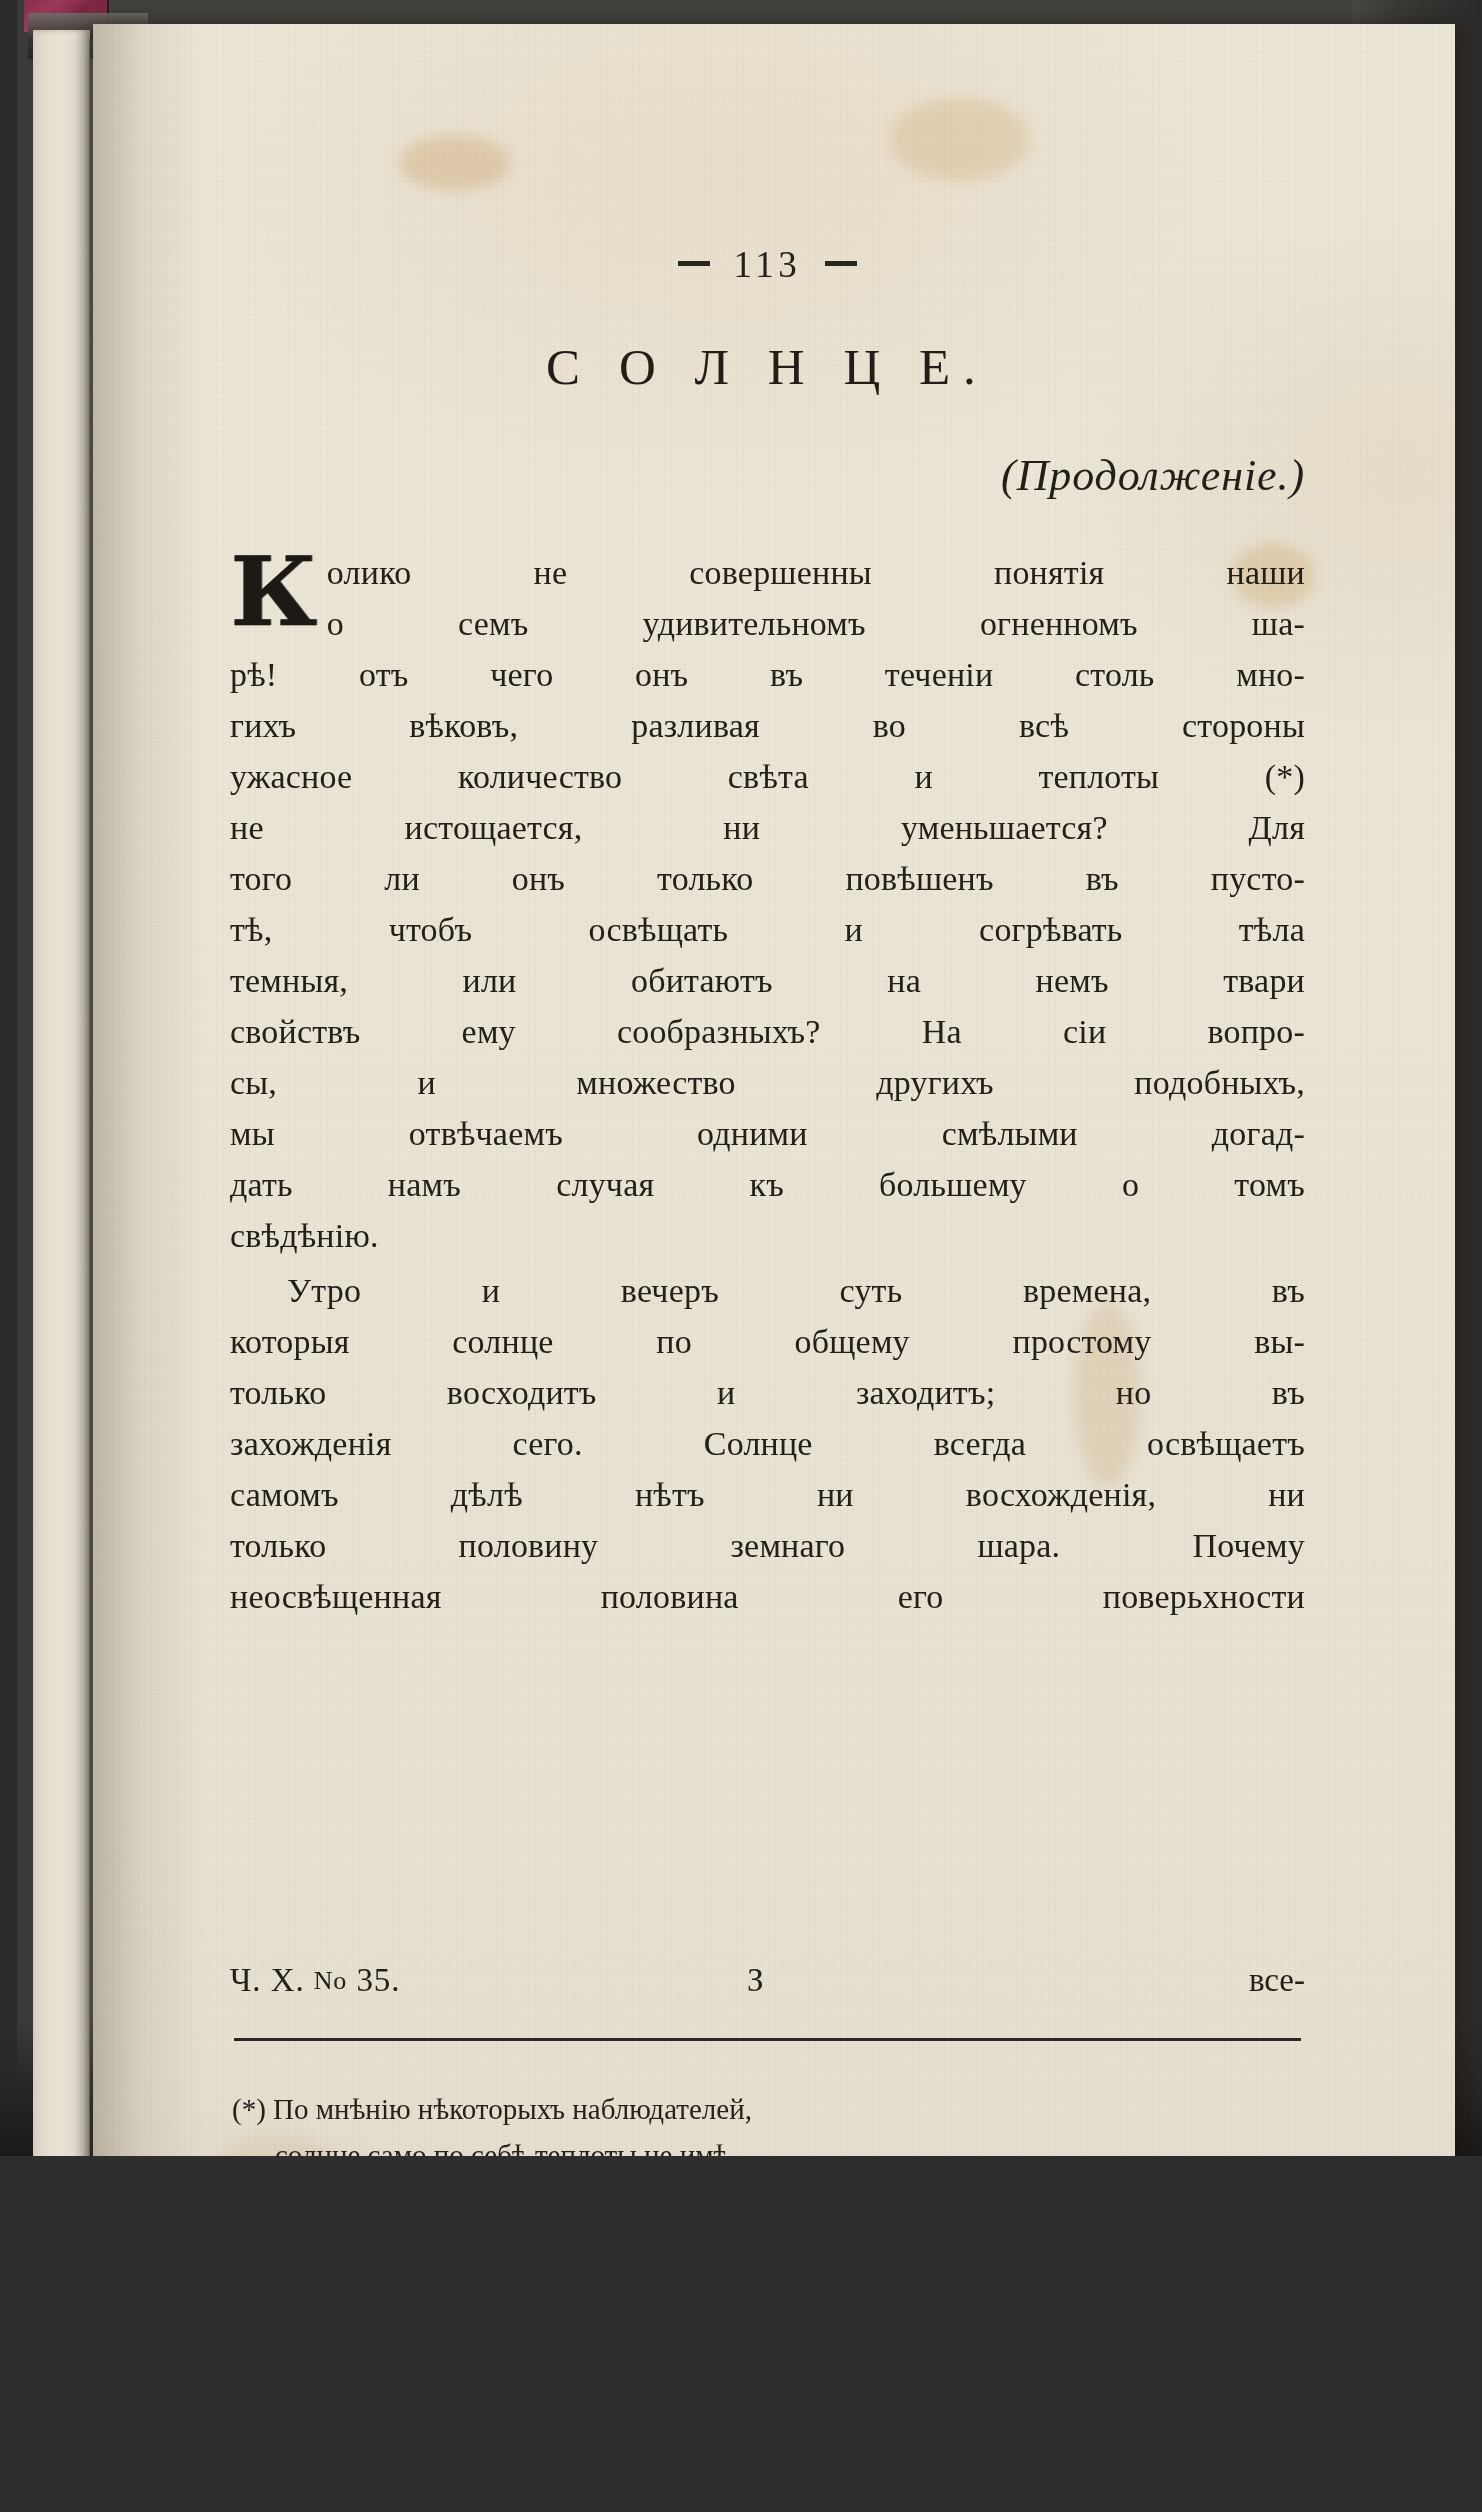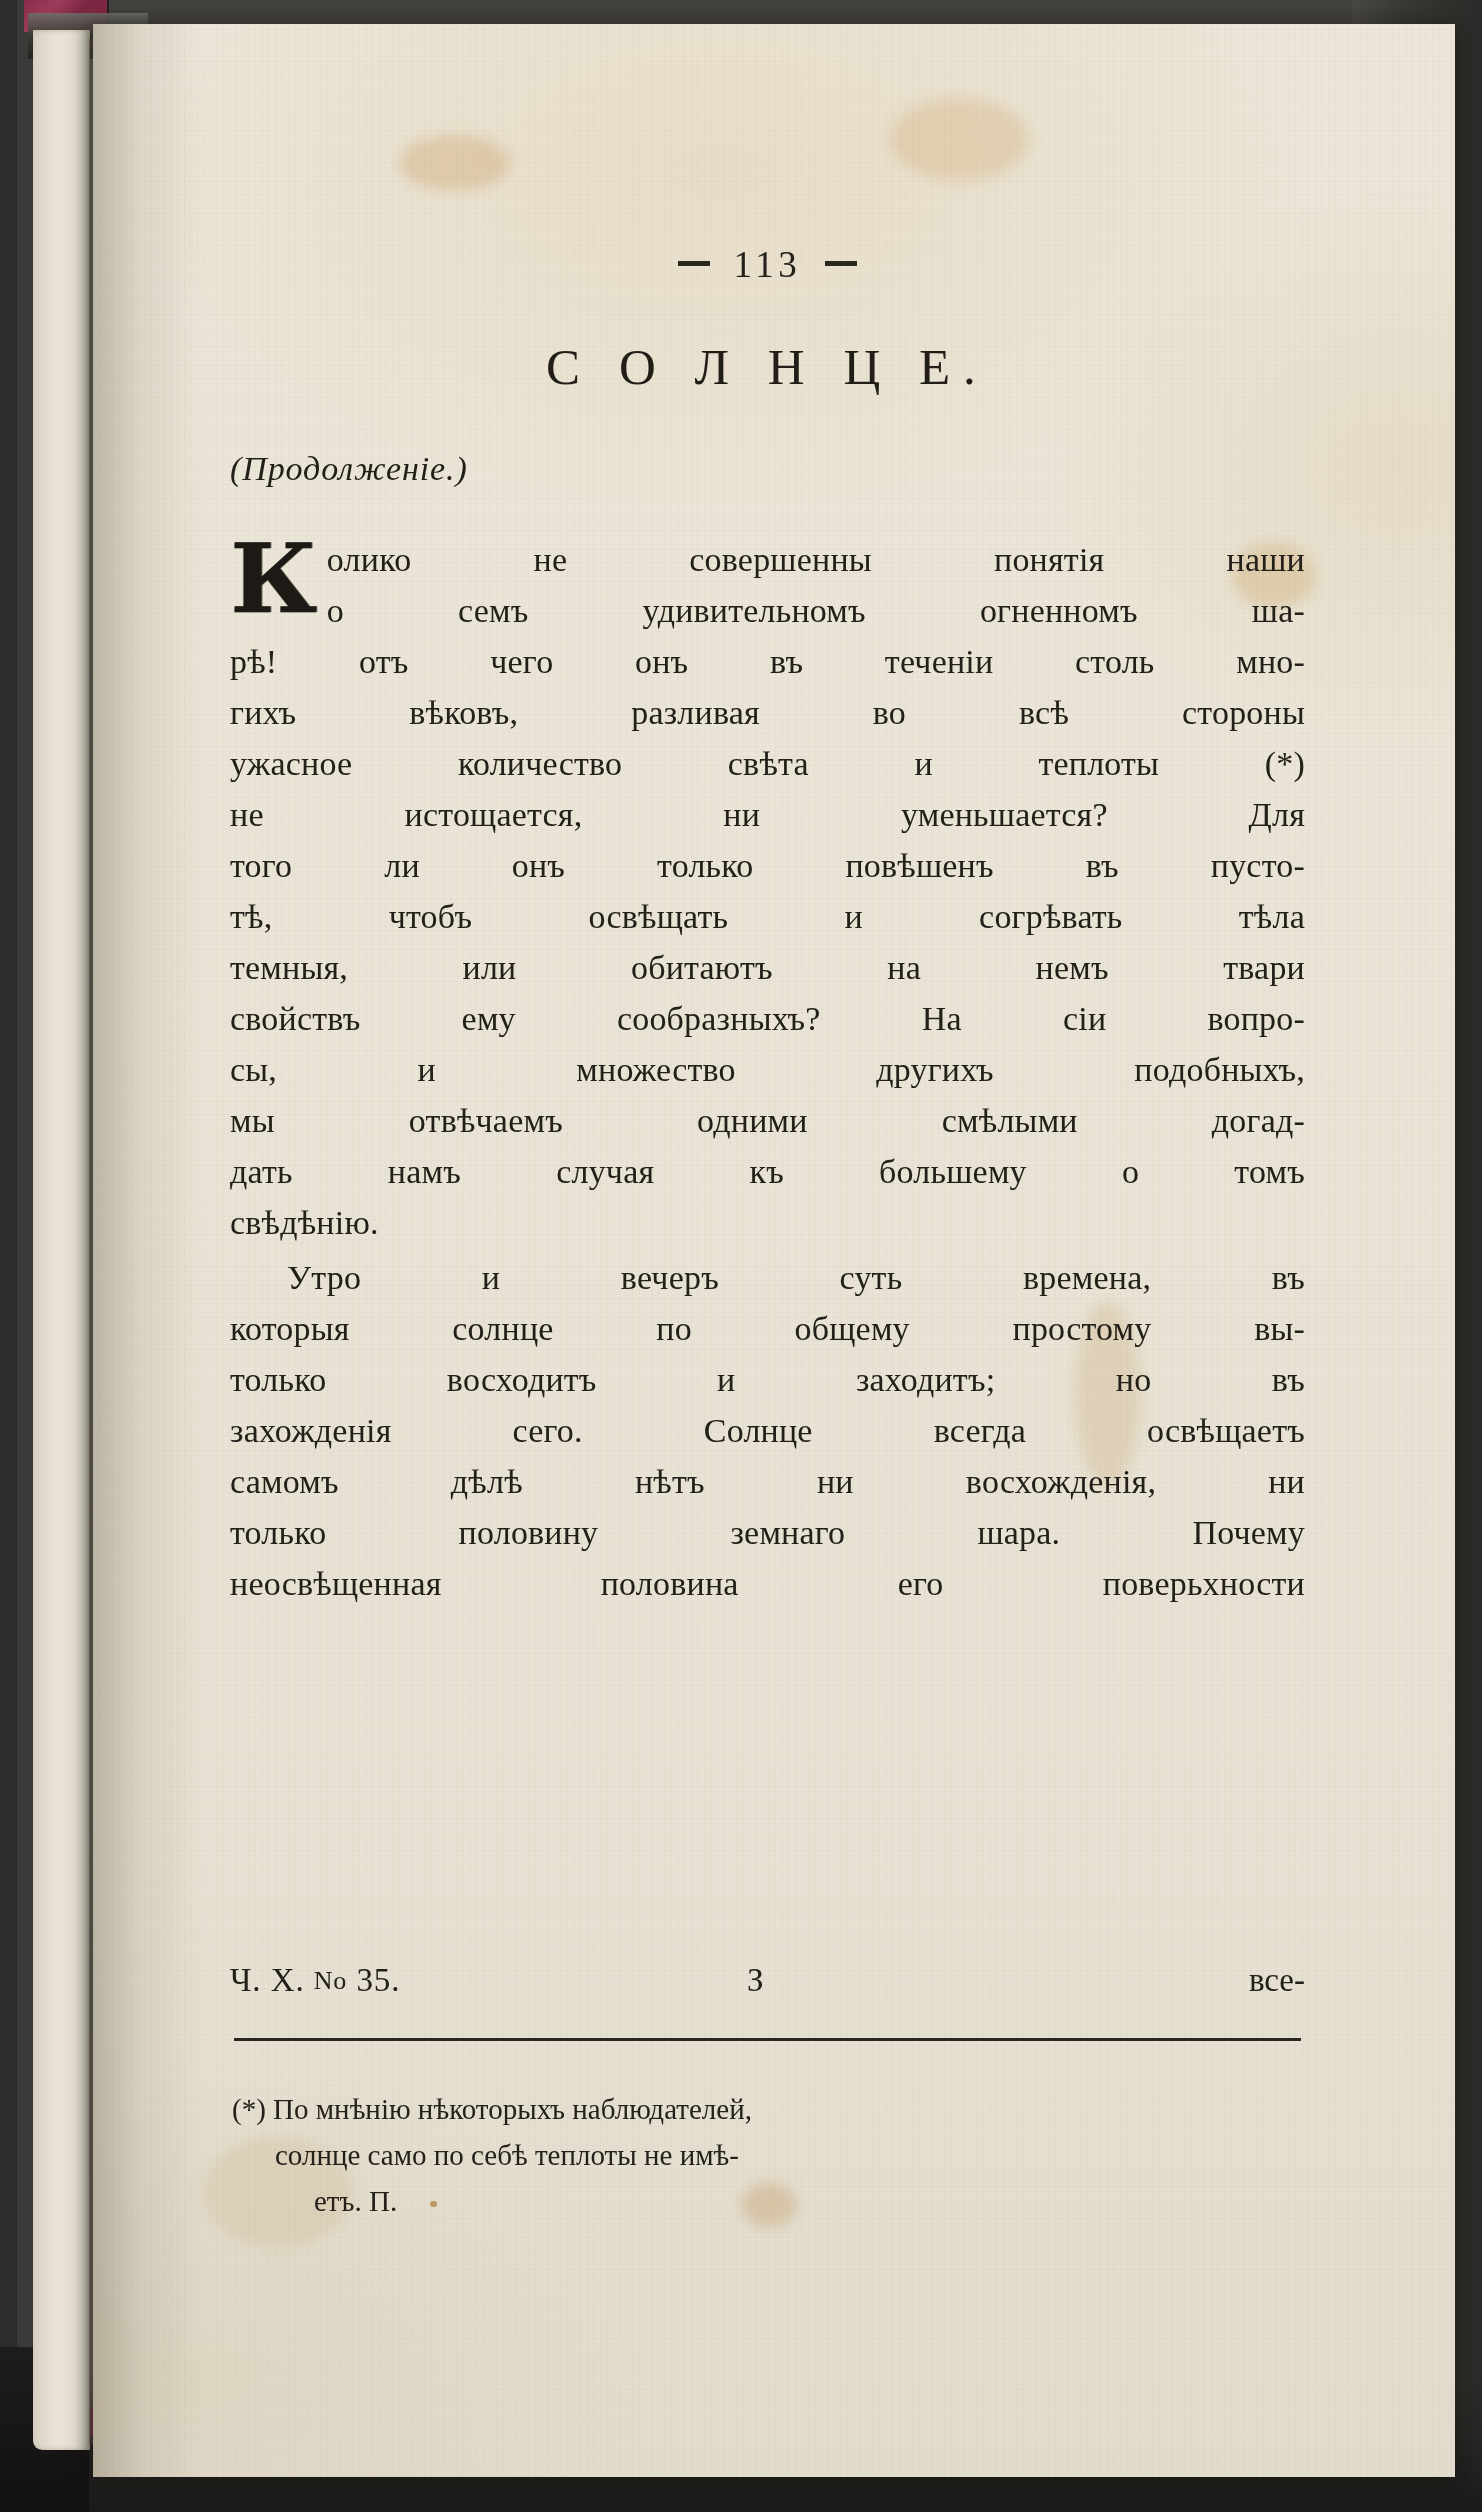--- a/index.html
+++ b/index.html
@@ -3,21 +3,21 @@
 <meta charset="utf-8">
 <style>
   html, body {
     margin: 0;
     padding: 0;
     background: #2e2e2e;
   }
   #scan {
     position: relative;
     width: 1482px;
-    height: 2512px;
+    height: 2156px;
     overflow: hidden;
     background: #3a3a38;
     font-family: "Liberation Serif", "DejaVu Serif", serif;
   }
 
   
   .backdrop {
     position: absolute;
     inset: 0;
     background:
@@ -157,23 +157,23 @@
 
   .title {
     text-align: center;
     font-size: 51px;
     letter-spacing: 13px;
     margin-bottom: 54px;
     color: #211e18;
   }
 
   .subtitle {
-    text-align: left;
+    text-align: right;
     font-style: italic;
-    font-size: 34px;
+    font-size: 44px;
     letter-spacing: 0.9px;
     margin-bottom: 46px;
     color: #221f19;
   }
 
   .para {
     font-size: 34px;
     line-height: 51px;
     text-align: justify;
     color: #23201a;

